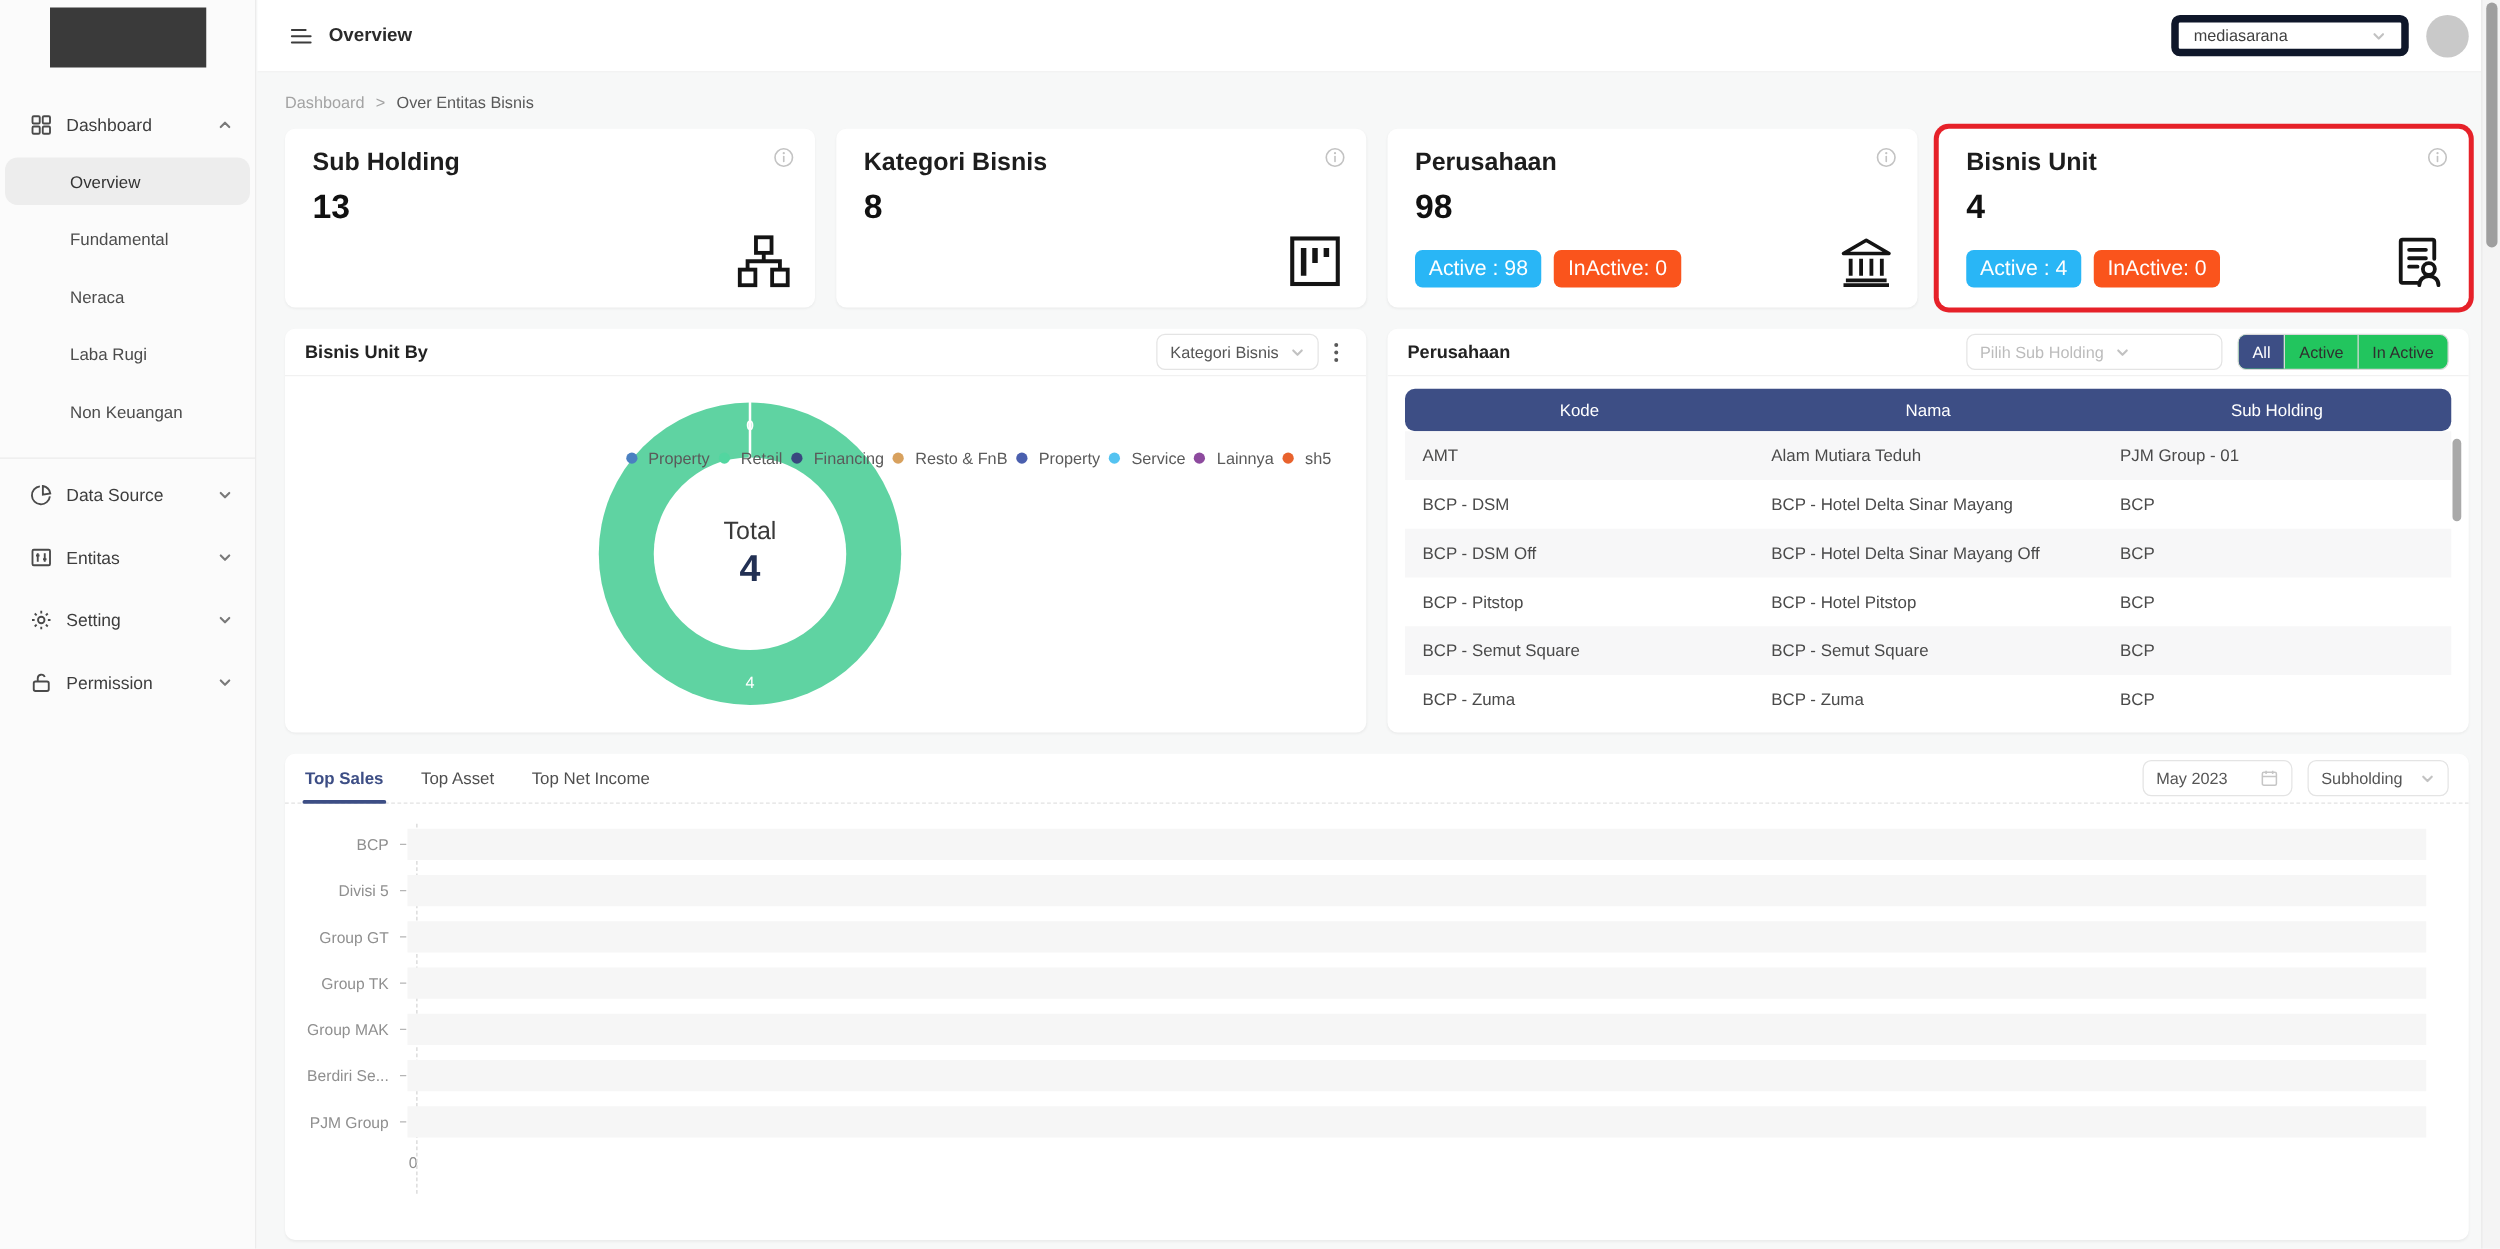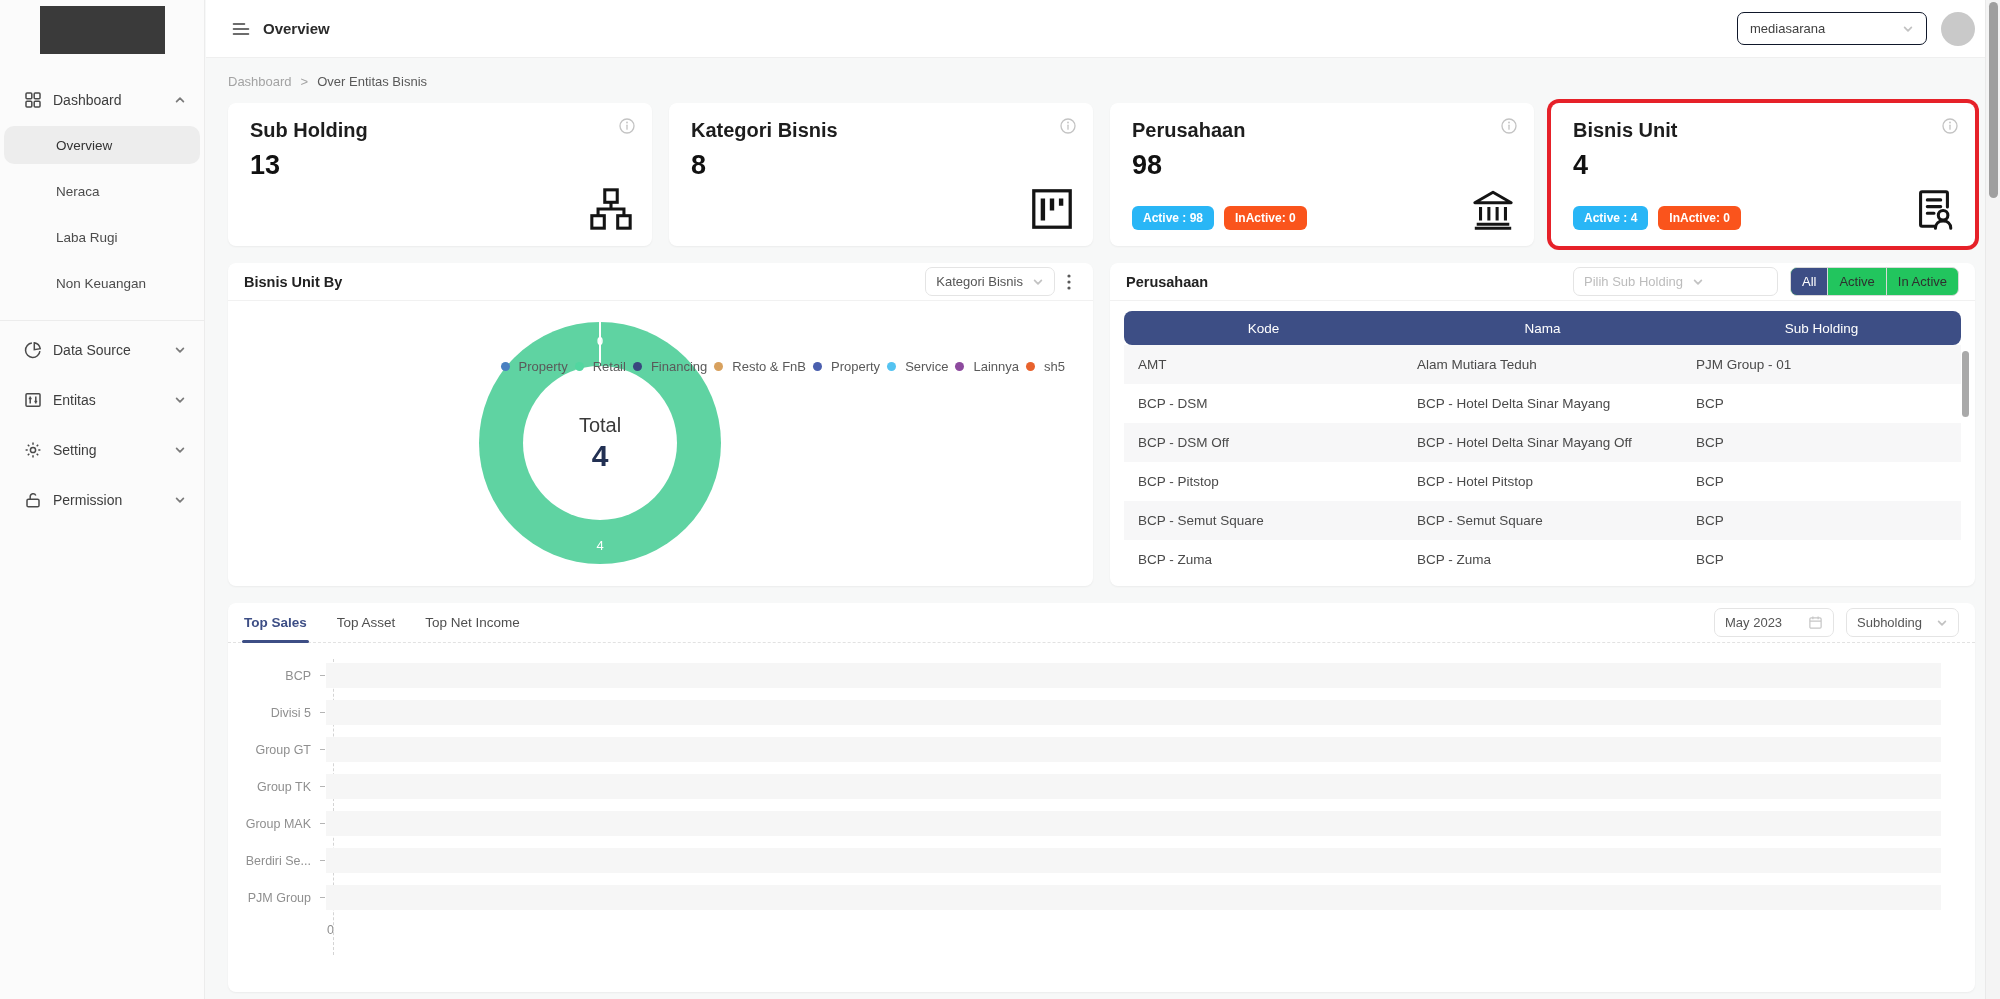--- a/index.html
+++ b/index.html
@@ -20,40 +20,40 @@
   .sub-item { height:46px; display:flex; align-items:center; padding-left:56px; font-size:13.5px; color:#4c4c4c; cursor:pointer; }
   .sub-item.active { background:#ededed; border-radius:10px; margin:4px 4px; height:38px; padding-left:52px; color:#333; }
   .side-divider { height:1px; background:#ececec; margin:14px 0 4px; }
 
   
   .main { margin-left:206px; margin-right:15px; }
   .topbar { height:58px; background:#fff; border-bottom:1px solid #efefef; display:flex; align-items:center; padding:0 10px 0 26px; }
   .menu-btn { width:18px; height:14px; display:flex; cursor:pointer; }
   .topbar-title { font-size:15px; font-weight:bold; color:#2b2b2b; margin-left:13px; }
   .topbar-right { margin-left:auto; display:flex; align-items:center; gap:14px; }
-  .tenant-select { width:190px; height:33px; border:1px solid #0f172a; border-radius:7px; background:#fff; display:flex; align-items:center; padding:0 12px; font-size:13px; color:#3f3f3f; cursor:pointer; }
+  .tenant-select { width:190px; height:33px; border:6px solid #0f172a; border-radius:7px; background:#fff; display:flex; align-items:center; padding:0 12px; font-size:13px; color:#3f3f3f; cursor:pointer; }
   .tenant-select .chev { margin-left:auto; color:#c2c2c2; }
   .avatar { width:34px; height:34px; border-radius:50%; background:#c9c9c9; }
 
   .content { padding:12px 10px 0 22px; }
   .breadcrumb { font-size:13px; color:#a3a3a3; display:flex; gap:9px; margin:4px 0 14px; }
   .breadcrumb .crumb { cursor:pointer; }
   .breadcrumb .current { color:#595959; font-weight:500; }
 
   
   .cards { display:grid; grid-template-columns:repeat(4,1fr); gap:17px; }
   .card { background:#fff; border-radius:8px; height:143px; position:relative; padding:16px 22px; box-shadow:0 1px 2px rgba(0,0,0,.05); }
   .card.highlight { box-shadow:0 0 0 4px #e62129; }
   .card-title { font-size:20px; font-weight:600; color:#1d1d1d; }
   .card-value { font-size:27px; font-weight:bold; color:#111; margin-top:8px; }
   .card-info { position:absolute; top:14px; right:16px; width:18px; height:18px; cursor:pointer; }
   .card-icon { position:absolute; bottom:14px; right:18px; width:46px; height:46px; color:#141414; }
   .card-icon svg { width:100%; height:100%; }
   .badges { position:absolute; left:22px; bottom:16px; display:flex; gap:10px; }
-  .badge { color:#fff; font-size:12px; font-weight:bold; padding:5px 11px; border-radius:6px;margin-top:40px; }
+  .badge { color:#fff; font-size:17px; font-weight:normal; padding:5px 11px; border-radius:6px;margin-top:40px; }
 
   
   .mid { display:grid; grid-template-columns:1fr 1fr; gap:17px; margin-top:17px; }
   .panel { background:#fff; border-radius:8px; box-shadow:0 1px 2px rgba(0,0,0,.05); }
   .mid .panel { height:323px; overflow:hidden; }
   .panel-head { height:38px; display:flex; align-items:center; padding:0 16px; border-bottom:1px solid #f1f1f1; }
   .panel-title { font-size:14.5px; font-weight:bold; color:#222; }
   .head-right { margin-left:auto; display:flex; align-items:center; gap:12px; }
   .mini-select { height:29px; border:1px solid #e4e4e4; border-radius:7px; display:flex; align-items:center; padding:0 10px; font-size:13px; color:#555; background:#fff; cursor:pointer; }
   .mini-select .chev { margin-left:9px; color:#c2c2c2; }
@@ -131,20 +131,21 @@
         </span>
       <span class="slabel">Dashboard</span>
       <span class="chev" id="icon-dash-chev">
           <svg viewBox="0 0 12 12" fill="none" stroke="currentColor" stroke-width="1.7" stroke-linecap="round" stroke-linejoin="round">
             <path d="M2.6 7.6 6 4.2l3.4 3.4"></path>
           </svg>
         </span>
     </div>
     <div id="dash-items">
         <div class="sub-item active">Overview</div>
+        <div class="sub-item">Fundamental</div>
         <div class="sub-item">Neraca</div>
         <div class="sub-item">Laba Rugi</div>
         <div class="sub-item">Non Keuangan</div>
       </div>
     <div class="side-divider"></div>
     <div id="side-groups">
         <div class="side-group">
           <span class="sicon">
             <svg viewBox="0 0 18 18" fill="none" stroke="currentColor" stroke-width="1.5">
               <path d="M15.9 10.1A7.2 7.2 0 1 1 7.9 2.1"></path>

